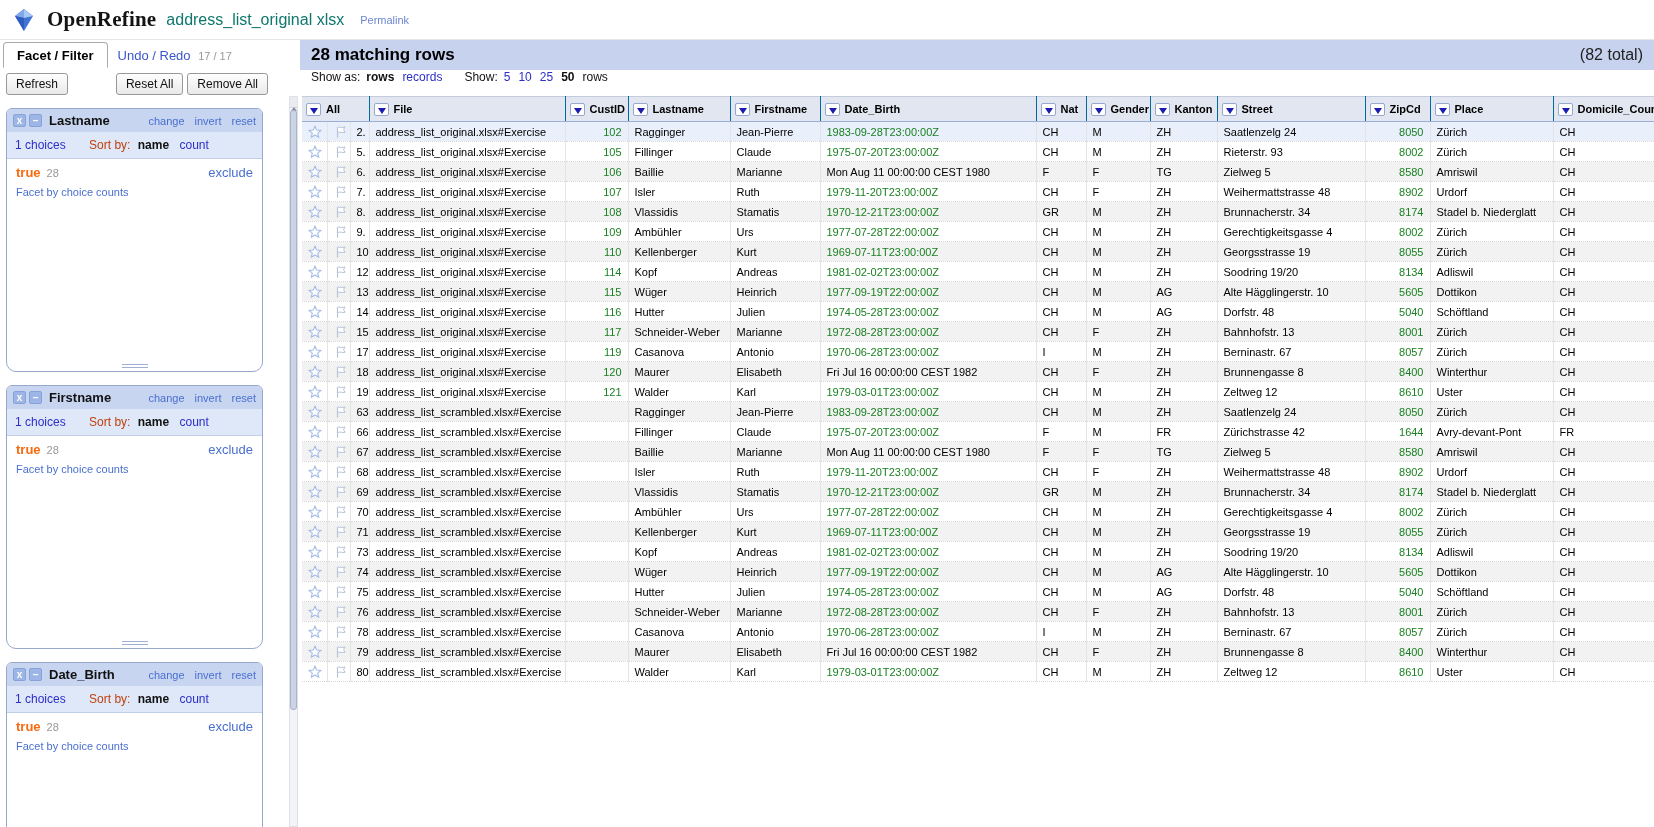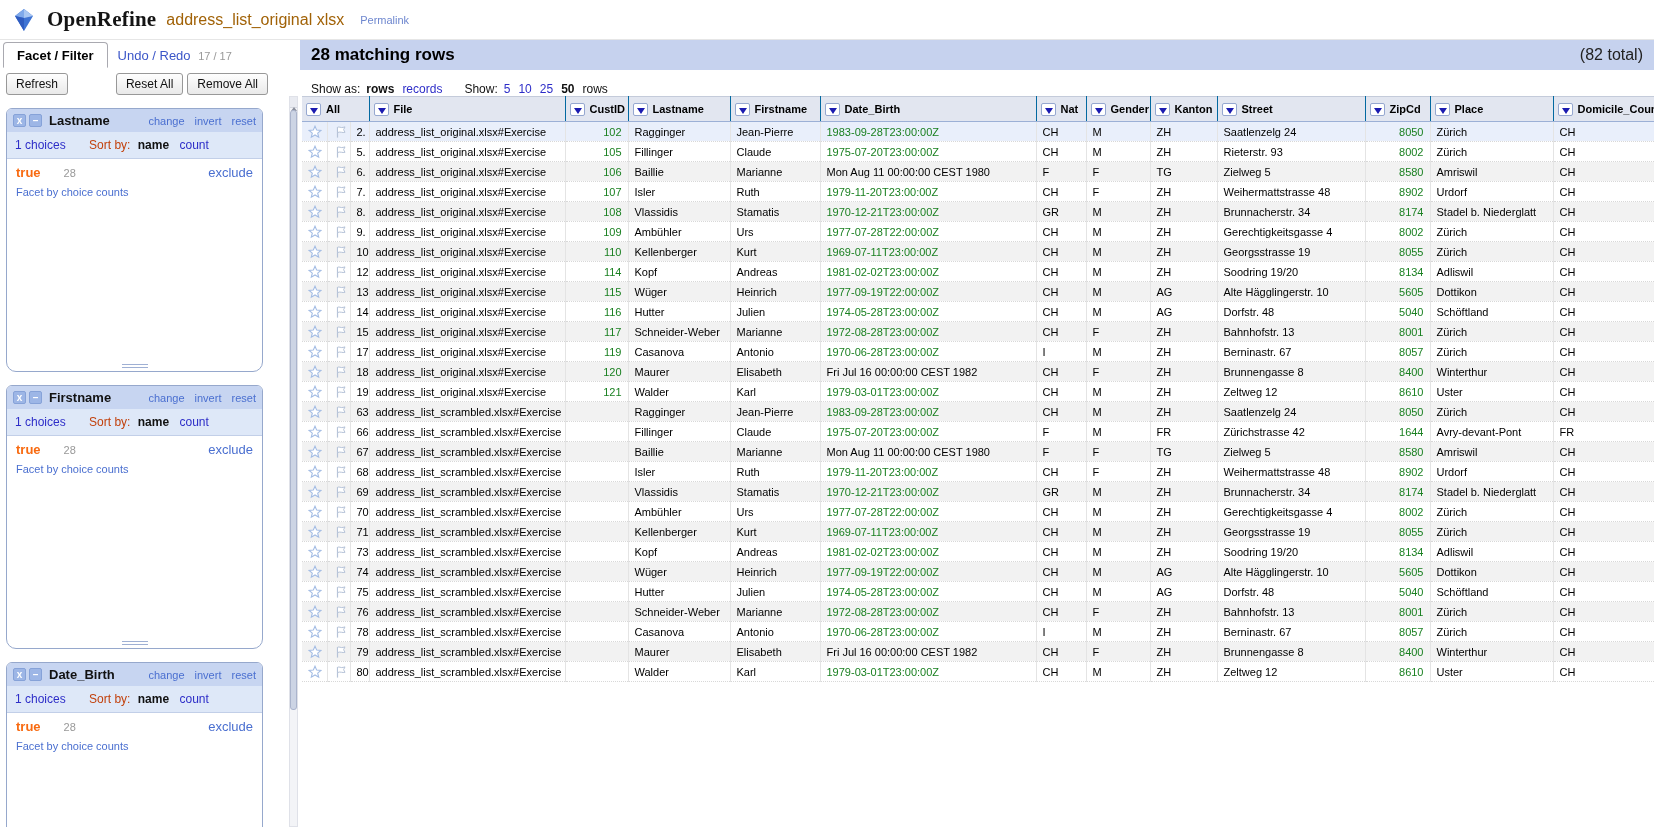--- a/index.html
+++ b/index.html
@@ -5,21 +5,21 @@
   * { box-sizing: border-box; }
   html,body { margin:0; padding:0; }
   body {
     width:1654px; height:827px; overflow:hidden; position:relative;
     background:#fff; font-family:"Liberation Sans", sans-serif; color:#000;
   }
   
   .topbar { height:40px; display:flex; align-items:center; padding:0 10px; border-bottom:1px solid #e6e6e6; background:#fff; }
   .logo-svg { display:block; }
   .logo-name { font-family:"Liberation Serif", serif; font-weight:bold; font-size:21px; color:#141414; margin-left:9px; letter-spacing:0.2px; }
-  .project-title { font-size:16px; color:#a16207; margin-left:10px; }
+  .project-title { font-size:16px; color:#0f766e; margin-left:10px; }
   .permalink { font-size:11px; color:#6e87cf; margin-left:16px; cursor:pointer; }
 
   
   .left-panel { position:absolute; top:40px; left:0; width:276px; bottom:0; background:#fff; overflow:hidden; }
   .tabs { height:27px; display:flex; align-items:flex-end; padding-left:3px; }
   .tab-active { background:#fff; border:1px solid #a9a9b0; border-bottom:1px solid #fff; border-radius:4px 4px 0 0;
     font-weight:bold; font-size:13px; padding:5px 13px 4px; position:relative; top:1px; cursor:pointer; }
   .tab-undo { font-size:13px; padding:5px 10px 4px; cursor:pointer; white-space:nowrap; }
   .tab-undo .tab-link { color:#3b56c8; }
   .tab-undo .tab-count { color:#999; font-size:11px; margin-left:4px; }
@@ -39,38 +39,38 @@
   .facet-links { margin-left:auto; font-size:11px; }
   .facet-links span { color:#4a6fd0; margin-left:7px; cursor:pointer; }
   .facet-sub { background:#dee8f8; padding:6px 8px; font-size:12px; border-bottom:1px solid #c2cfe8; }
   .facet-sub .lnk { color:#2d2dc8; cursor:pointer; }
   .facet-sub .plain { color:#c2410c; margin-left:20px; }
   .facet-sub .bold { font-weight:bold; color:#111; margin-left:4px; }
   .facet-sub .lnk2 { color:#2d2dc8; margin-left:7px; cursor:pointer; }
   .facet-body { height:212px; overflow:hidden; }
   .choice-row { padding:6px 9px 1px; display:flex; align-items:baseline; }
   .choice-value { color:#f86a10; font-weight:bold; font-size:13px; cursor:pointer; }
-  .choice-count { color:#999; font-size:11px; margin-left:23px; }
+  .choice-count { color:#999; font-size:11px; margin-left:6px; }
   .choice-exclude { margin-left:auto; color:#4a6fd0; font-size:13px; cursor:pointer; }
   .facet-by { padding:5px 9px; font-size:11px; color:#4a6fd0; cursor:pointer; }
   .facet-resize { position:absolute; bottom:3px; left:50%; margin-left:-13px; width:26px; height:4px;
     border-top:1px solid #9fb0d4; border-bottom:1px solid #9fb0d4; }
 
   
   .vscroll { position:absolute; left:289px; top:96px; width:9px; bottom:0; background:#f3f4f7; border:1px solid #dfe1e8; }
   .vscroll-up { height:11px; text-align:center; background:#e9ebf1; border-bottom:1px solid #d5d8e0; cursor:pointer; }
   .vscroll-up i { display:inline-block; margin-top:3px; width:0; height:0; border-left:3px solid transparent; border-right:3px solid transparent; border-bottom:4px solid #8a8f9c; }
   .vscroll-thumb { position:absolute; top:13px; left:0; width:7px; height:600px; background:#ccd4e4; border:1px solid #aab4cc; border-radius:3px; cursor:pointer; }
 
   
   .main-panel { position:absolute; left:300px; top:40px; right:0; bottom:0; overflow:hidden; }
   .summary-bar { height:30px; background:#c6d2ee; display:flex; align-items:center; padding:0 11px;justify-content:space-between; }
   .summary-title { font-weight:bold; font-size:17px; color:#000; }
   .summary-total { font-size:16px; margin-left:7px; color:#222; }
-  .controls { height:26px; display:flex; align-items:flex-end; font-size:12px; padding:0 11px; color:#111; background:#fff; }
+  .controls { height:26px; display:flex; align-items:flex-start; font-size:12px; padding:0 11px; color:#111; background:#fff; }
   .controls .lbl { margin-right:6px; }
   .controls .cur { font-weight:bold; margin-right:8px; }
   .controls .lnk { color:#2d2dc8; margin-right:8px; cursor:pointer; }
   .controls .gap { width:14px; }
 
   table.grid { border-collapse:collapse; table-layout:fixed; width:1352px; margin-left:2px; font-size:11px; }
   table.grid th { background:#e2e6f0; border-right:1px solid #0369a1; border-top:1px solid #c4cbda; border-bottom:1px solid #9cb0d6;
     height:25px; text-align:left; padding:0 4px; font-weight:bold; white-space:nowrap; overflow:hidden; }
   .dd-btn { display:inline-block; width:15px; height:13px; background:#fff; border:1px solid #96a8d0; border-radius:2px;
     vertical-align:middle; position:relative; cursor:pointer; }

